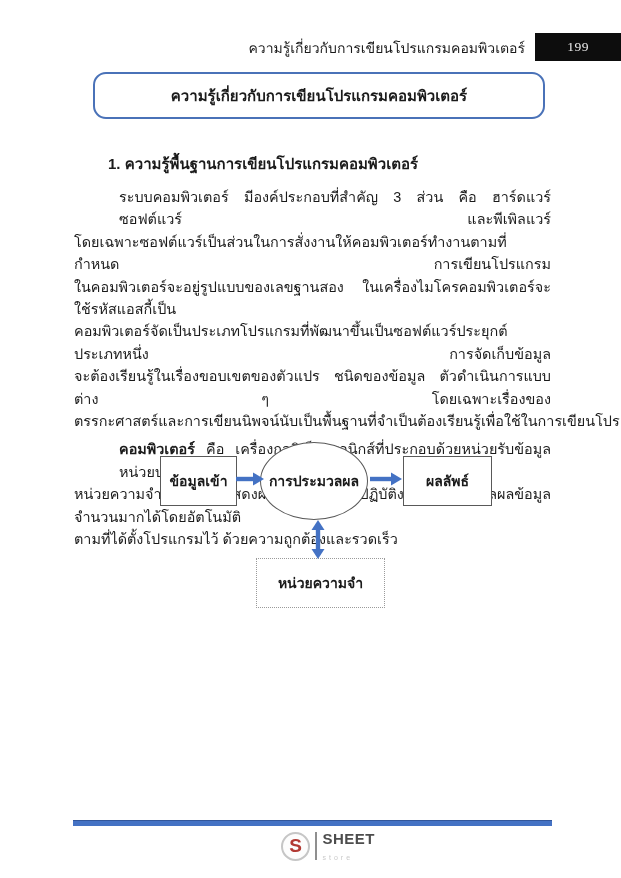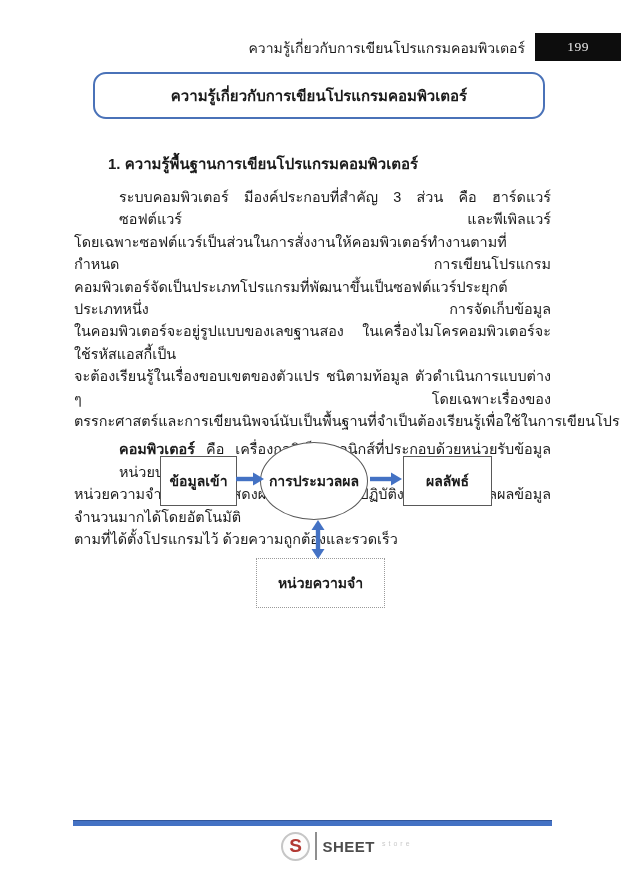--- a/index.html
+++ b/index.html
@@ -150,21 +150,21 @@
     color: #b23a34;
     line-height: 1;
     transform: translateY(-1px);
   }
   .logo-divider {
     width: 1.5px;
     height: 28px;
     background: #8f8f8f;
     margin: 0 6px 0 5px;
   }
-  .logo-text { display: flex; flex-direction: row; justify-content: space-between; gap: 7px; }
+  .logo-text { display: flex; flex-direction: column; justify-content: space-between; gap: 7px; }
   .logo-name {
     font-size: 15px;
     font-weight: 700;
     color: #4d4d4d;
     letter-spacing: 0.5px;
     line-height: 15px;
   }
   .logo-sub {
     font-size: 7px;
     color: #c9c9c9;
@@ -185,23 +185,23 @@
 
   <div class="title-box">
     <span>ความรู้เกี่ยวกับการเขียนโปรแกรมคอมพิวเตอร์</span>
   </div>
 
   <div class="section-heading">1. ความรู้พื้นฐานการเขียนโปรแกรมคอมพิวเตอร์</div>
 
   <div class="body-text">
     <div class="line justify indent">ระบบคอมพิวเตอร์ มีองค์ประกอบที่สำคัญ 3 ส่วน คือ ฮาร์ดแวร์ ซอฟต์แวร์ และพีเพิลแวร์</div>
     <div class="line justify">โดยเฉพาะซอฟต์แวร์เป็นส่วนในการสั่งงานให้คอมพิวเตอร์ทำงานตามที่กำหนด การเขียนโปรแกรม</div>
+    <div class="line justify">ในคอมพิวเตอร์จะอยู่รูปแบบของเลขฐานสอง ในเครื่องไมโครคอมพิวเตอร์จะใช้รหัสแอสกี้เป็น</div>
     <div class="line justify">คอมพิวเตอร์จัดเป็นประเภทโปรแกรมที่พัฒนาขึ้นเป็นซอฟต์แวร์ประยุกต์ประเภทหนึ่ง การจัดเก็บข้อมูล</div>
-    <div class="line justify">ในคอมพิวเตอร์จะอยู่รูปแบบของเลขฐานสอง ในเครื่องไมโครคอมพิวเตอร์จะใช้รหัสแอสกี้เป็น</div>
-    <div class="line justify">จะต้องเรียนรู้ในเรื่องขอบเขตของตัวแปร ชนิตามท้อมูล ตัวดำเนินการแบบต่าง ๆ โดยเฉพาะเรื่องของ</div>
+    <div class="line justify">จะต้องเรียนรู้ในเรื่องขอบเขตของตัวแปร ชนิดของข้อมูล ตัวดำเนินการแบบต่าง ๆ โดยเฉพาะเรื่องของ</div>
     <div class="line">ตรรกะศาสตร์และการเขียนนิพจน์นับเป็นพื้นฐานที่จำเป็นต้องเรียนรู้เพื่อใช้ในการเขียนโปรแกรม</div>
 
     <div class="para-gap"></div>
 
     <div class="line justify indent">
       <span class="bold">คอมพิวเตอร์</span><span> คือ เครื่องกลอิเล็กทรอนิกส์ที่ประกอบด้วยหน่วยรับข้อมูล หน่วยประมวลผล</span>
     </div>
     <div class="line justify">หน่วยความจำและหน่วยแสดงผล ที่สามารถปฏิบัติงาน ประมวลผลข้อมูลจำนวนมากได้โดยอัตโนมัติ</div>
     <div class="line">ตามที่ได้ตั้งโปรแกรมไว้ ด้วยความถูกต้องและรวดเร็ว</div>
   </div>

